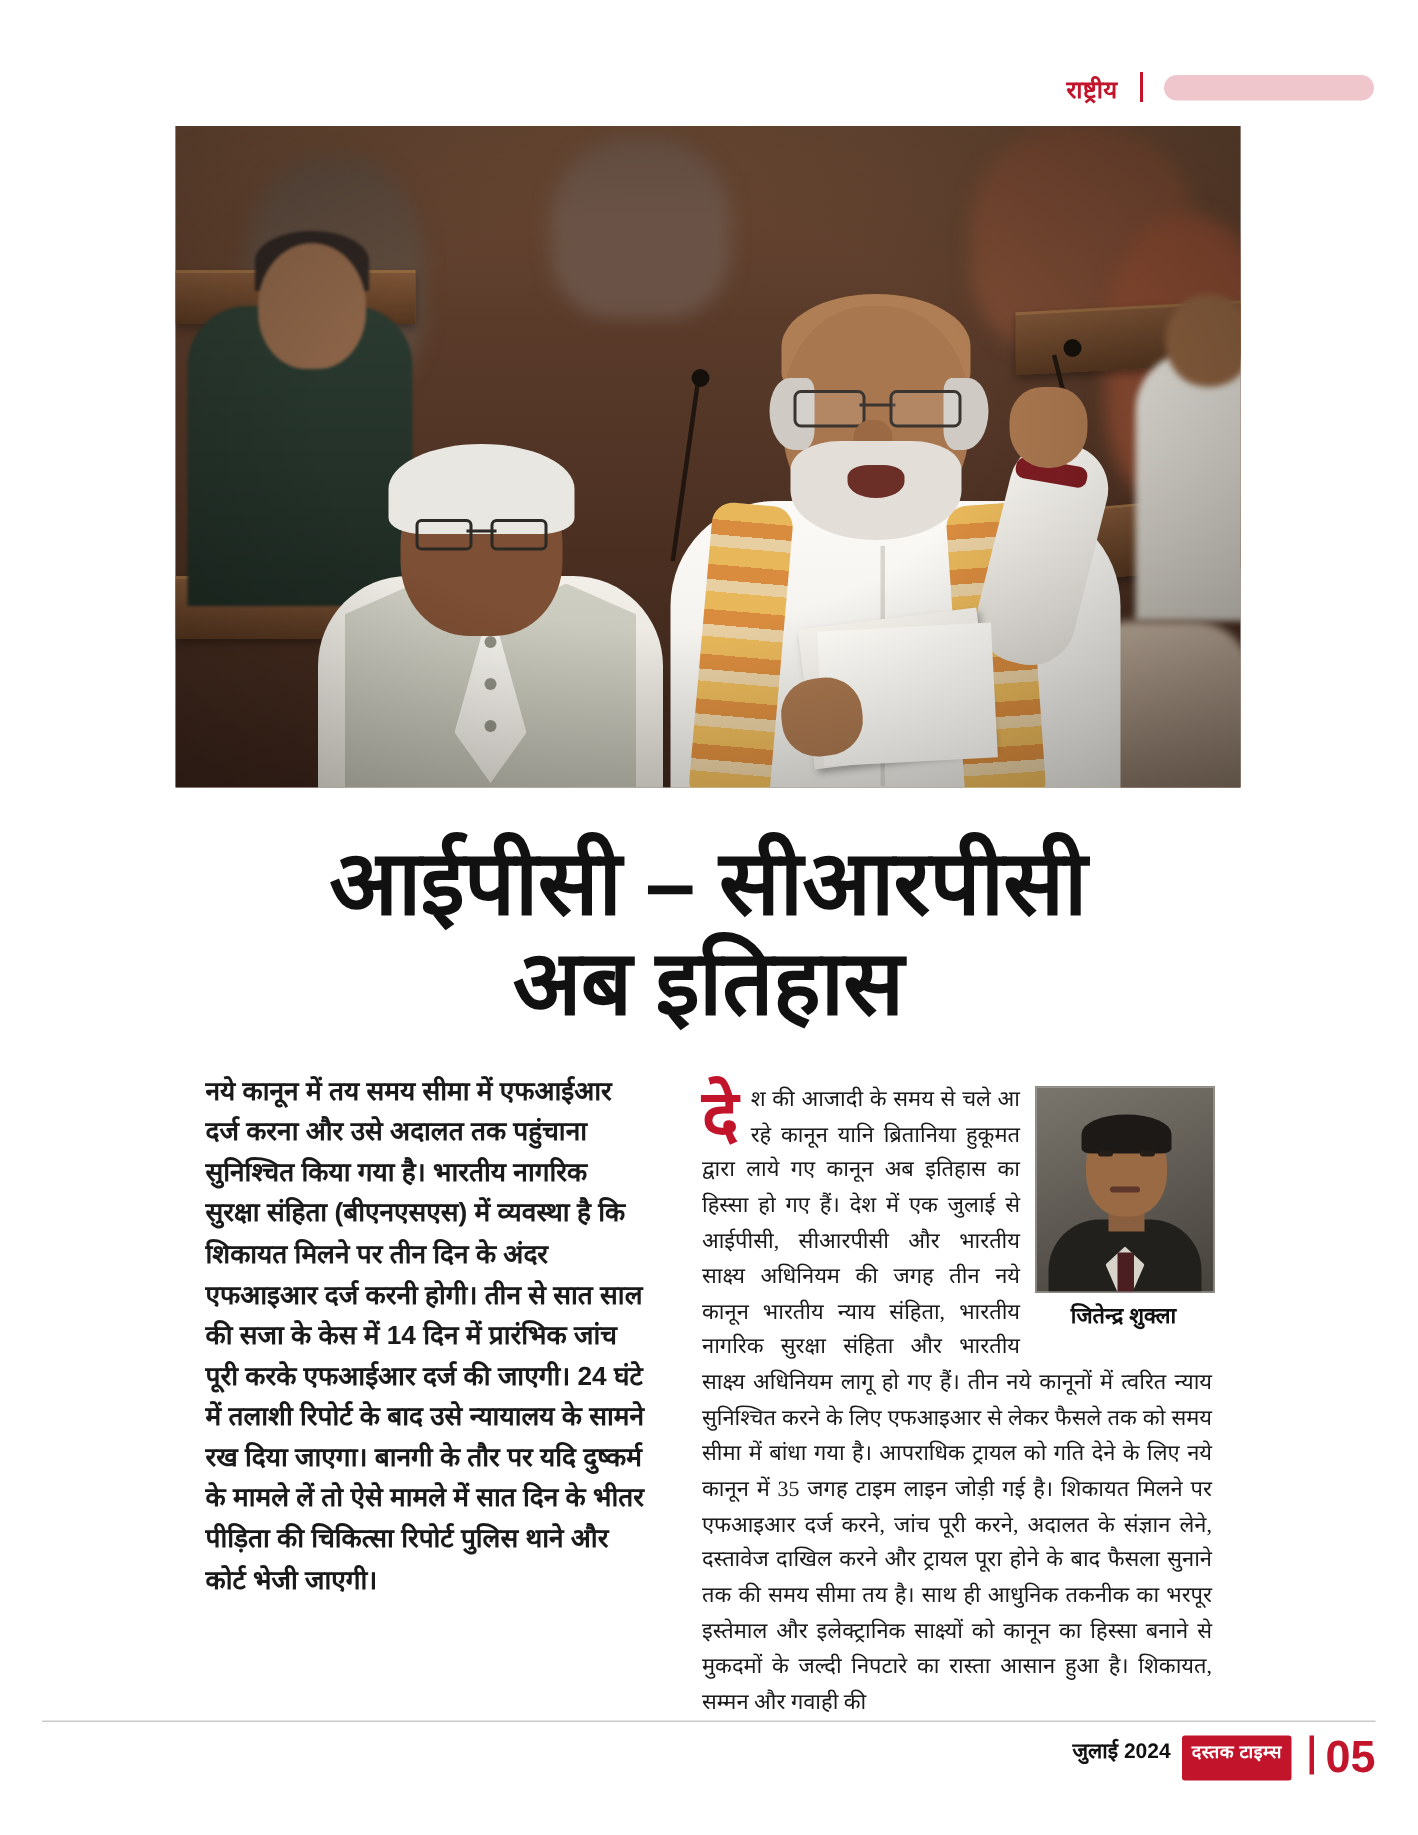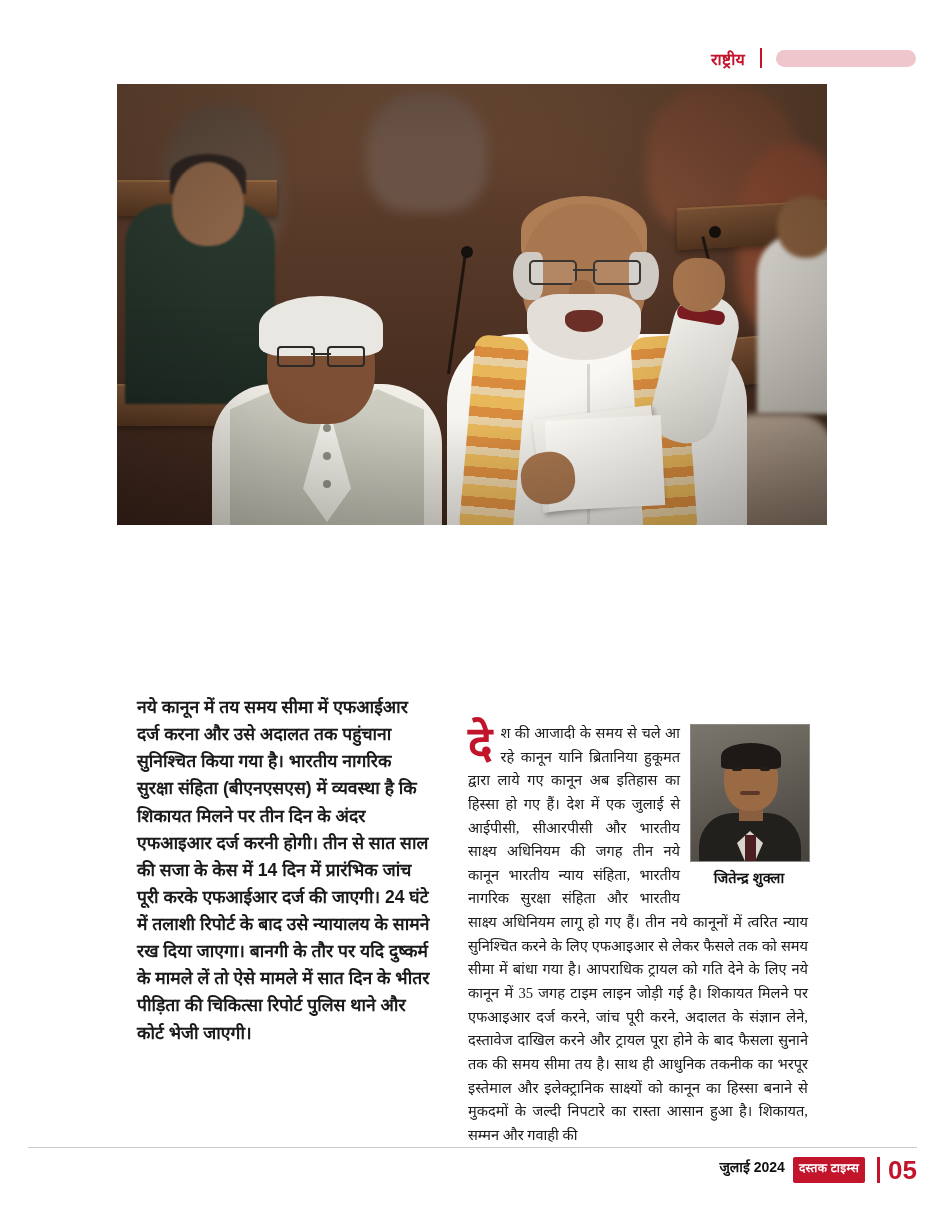--- a/index.html
+++ b/index.html
@@ -297,21 +297,21 @@
   .headline .l2 {
     font-size: 60px;
     line-height: 1.12;
     letter-spacing: -0.5px;
   }
 
   
   .col-left {
     position: absolute;
     left: 137px;
-    top: 694px;
+    top: 714px;
     width: 295px;
     font-family: "Liberation Sans", sans-serif;
     font-weight: bold;
     font-size: 17.5px;
     line-height: 1.55;
     color: #1a1a1a;
     text-align: left;
   }
   .col-right {
     position: absolute;
@@ -420,21 +420,21 @@
   }
   .footer-bar {
     width: 3px;
     height: 26px;
     background: #c2142b;
     margin-left: 4px;
   }
   .footer-page {
     font-family: "Liberation Sans", sans-serif;
     font-weight: bold;
-    font-size: 26px;
+    font-size: 30px;
     color: #c2142b;
     line-height: 1;
   }
 </style>
 </head>
 <body>
 
 <div class="page">
 
   <div class="top-strip">
@@ -504,20 +504,24 @@
       <div class="sp-beard"></div>
       <div class="sp-mouth"></div>
       <div class="paper"></div>
       <div class="paper2"></div>
       <div class="sp-lhand"></div>
 
       <div class="shadow-vig"></div>
     </div>
   </div>
 
+  <h1 class="headline">
+    <div class="l1">आईपीसी – सीआरपीसी</div>
+    <div class="l2">अब इतिहास</div>
+  </h1>
 
   <div class="col-left">नये कानून में तय समय सीमा में एफआईआर दर्ज करना और उसे अदालत तक पहुंचाना सुनिश्चित किया गया है। भारतीय नागरिक सुरक्षा संहिता (बीएनएसएस) में व्यवस्था है कि शिकायत मिलने पर तीन दिन के अंदर एफआइआर दर्ज करनी होगी। तीन से सात साल की सजा के केस में 14 दिन में प्रारंभिक जांच पूरी करके एफआईआर दर्ज की जाएगी। 24 घंटे में तलाशी रिपोर्ट के बाद उसे न्यायालय के सामने रख दिया जाएगा। बानगी के तौर पर यदि दुष्कर्म के मामले लें तो ऐसे मामले में सात दिन के भीतर पीड़िता की चिकित्सा रिपोर्ट पुलिस थाने और कोर्ट भेजी जाएगी।</div>
 
   <div class="col-right">
     <div class="author-box">
       <div class="author-photo">
         <div class="ap-bg"></div>
         <div class="ap-shoulder"></div>
         <div class="ap-shirt"></div>
         <div class="ap-tie"></div>

